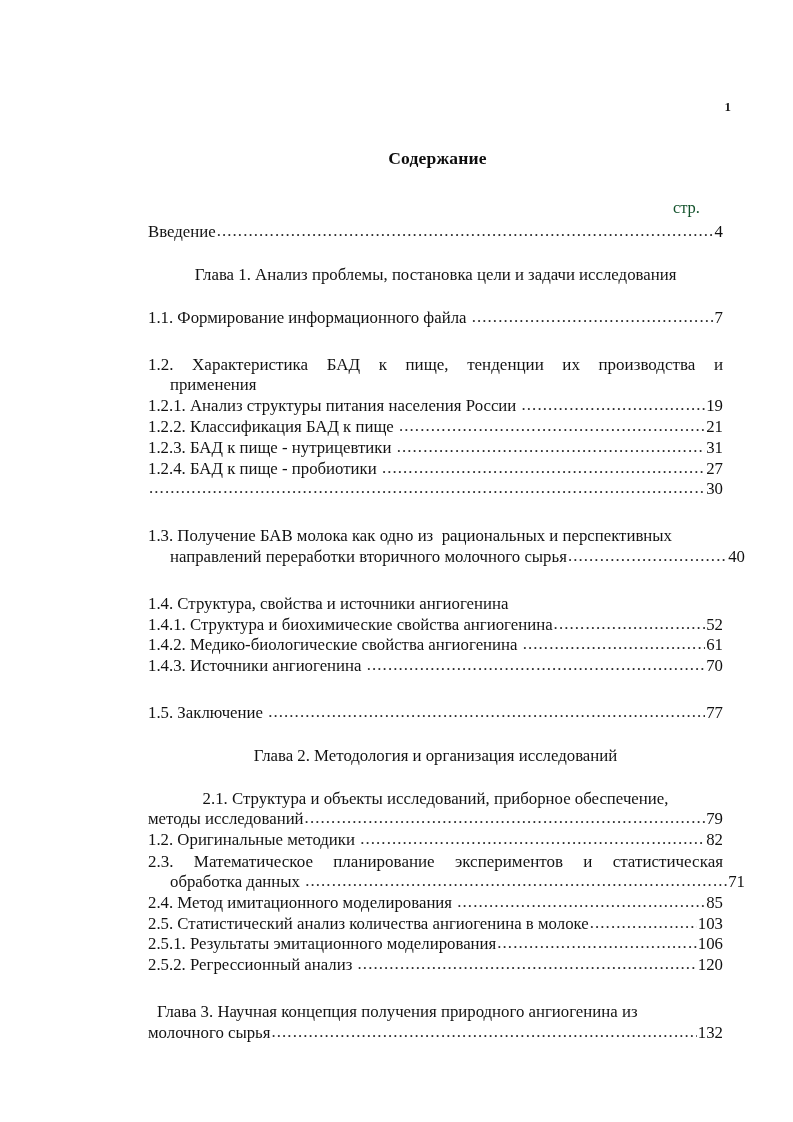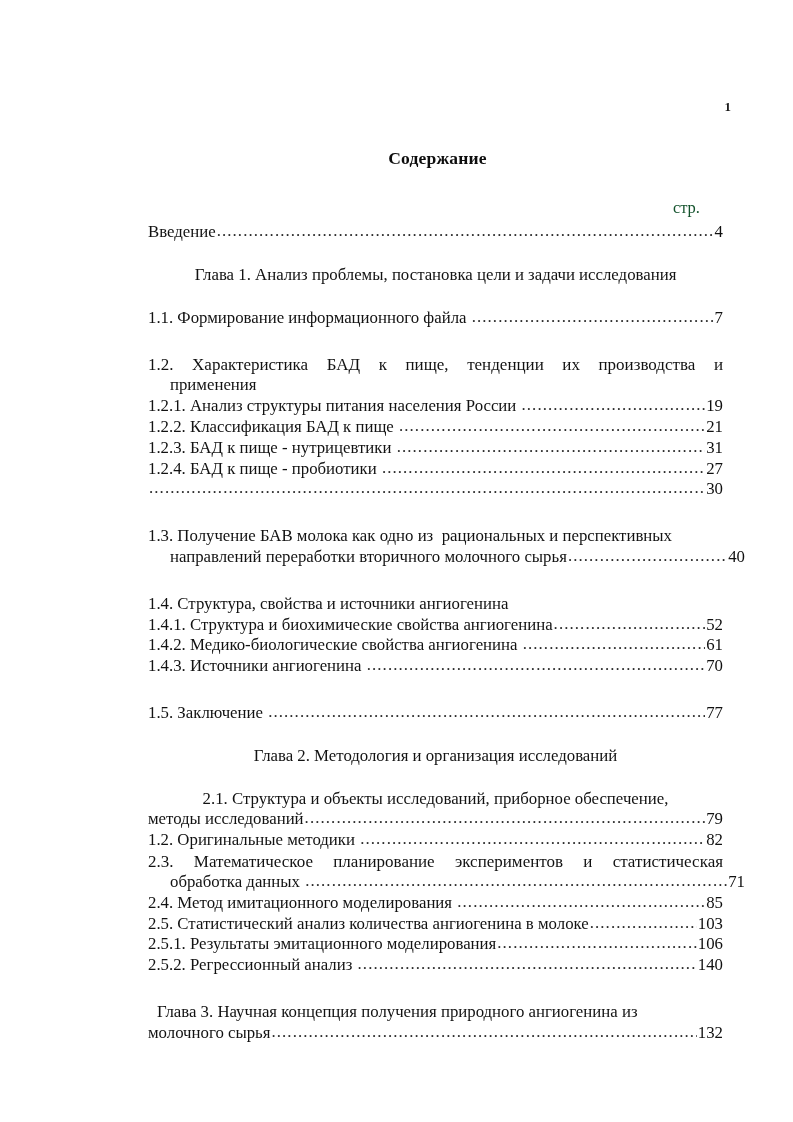--- a/index.html
+++ b/index.html
@@ -255,21 +255,21 @@
         <span class="pg">103</span>
     </div>
     <div class="toc-row leader-row tight">
       <span class="lbl">2.5.1. Результаты эмитационного моделирования</span>
         <span class="dots">............................................................................................................................................................</span>
         <span class="pg">106</span>
     </div>
     <div class="toc-row leader-row tight">
       <span class="lbl">2.5.2. Регрессионный анализ </span>
         <span class="dots">............................................................................................................................................................</span>
-        <span class="pg">140</span>
+        <span class="pg">120</span>
     </div>
 
     <div class="toc-row plain-row indent-sm gap-lg">
       <span class="lbl">Глава 3. Научная концепция получения природного ангиогенина из</span>
     </div>
     <div class="toc-row leader-row tight">
       <span class="lbl">молочного сырья</span>
         <span class="dots">............................................................................................................................................................</span>
         <span class="pg">132</span>
     </div>

